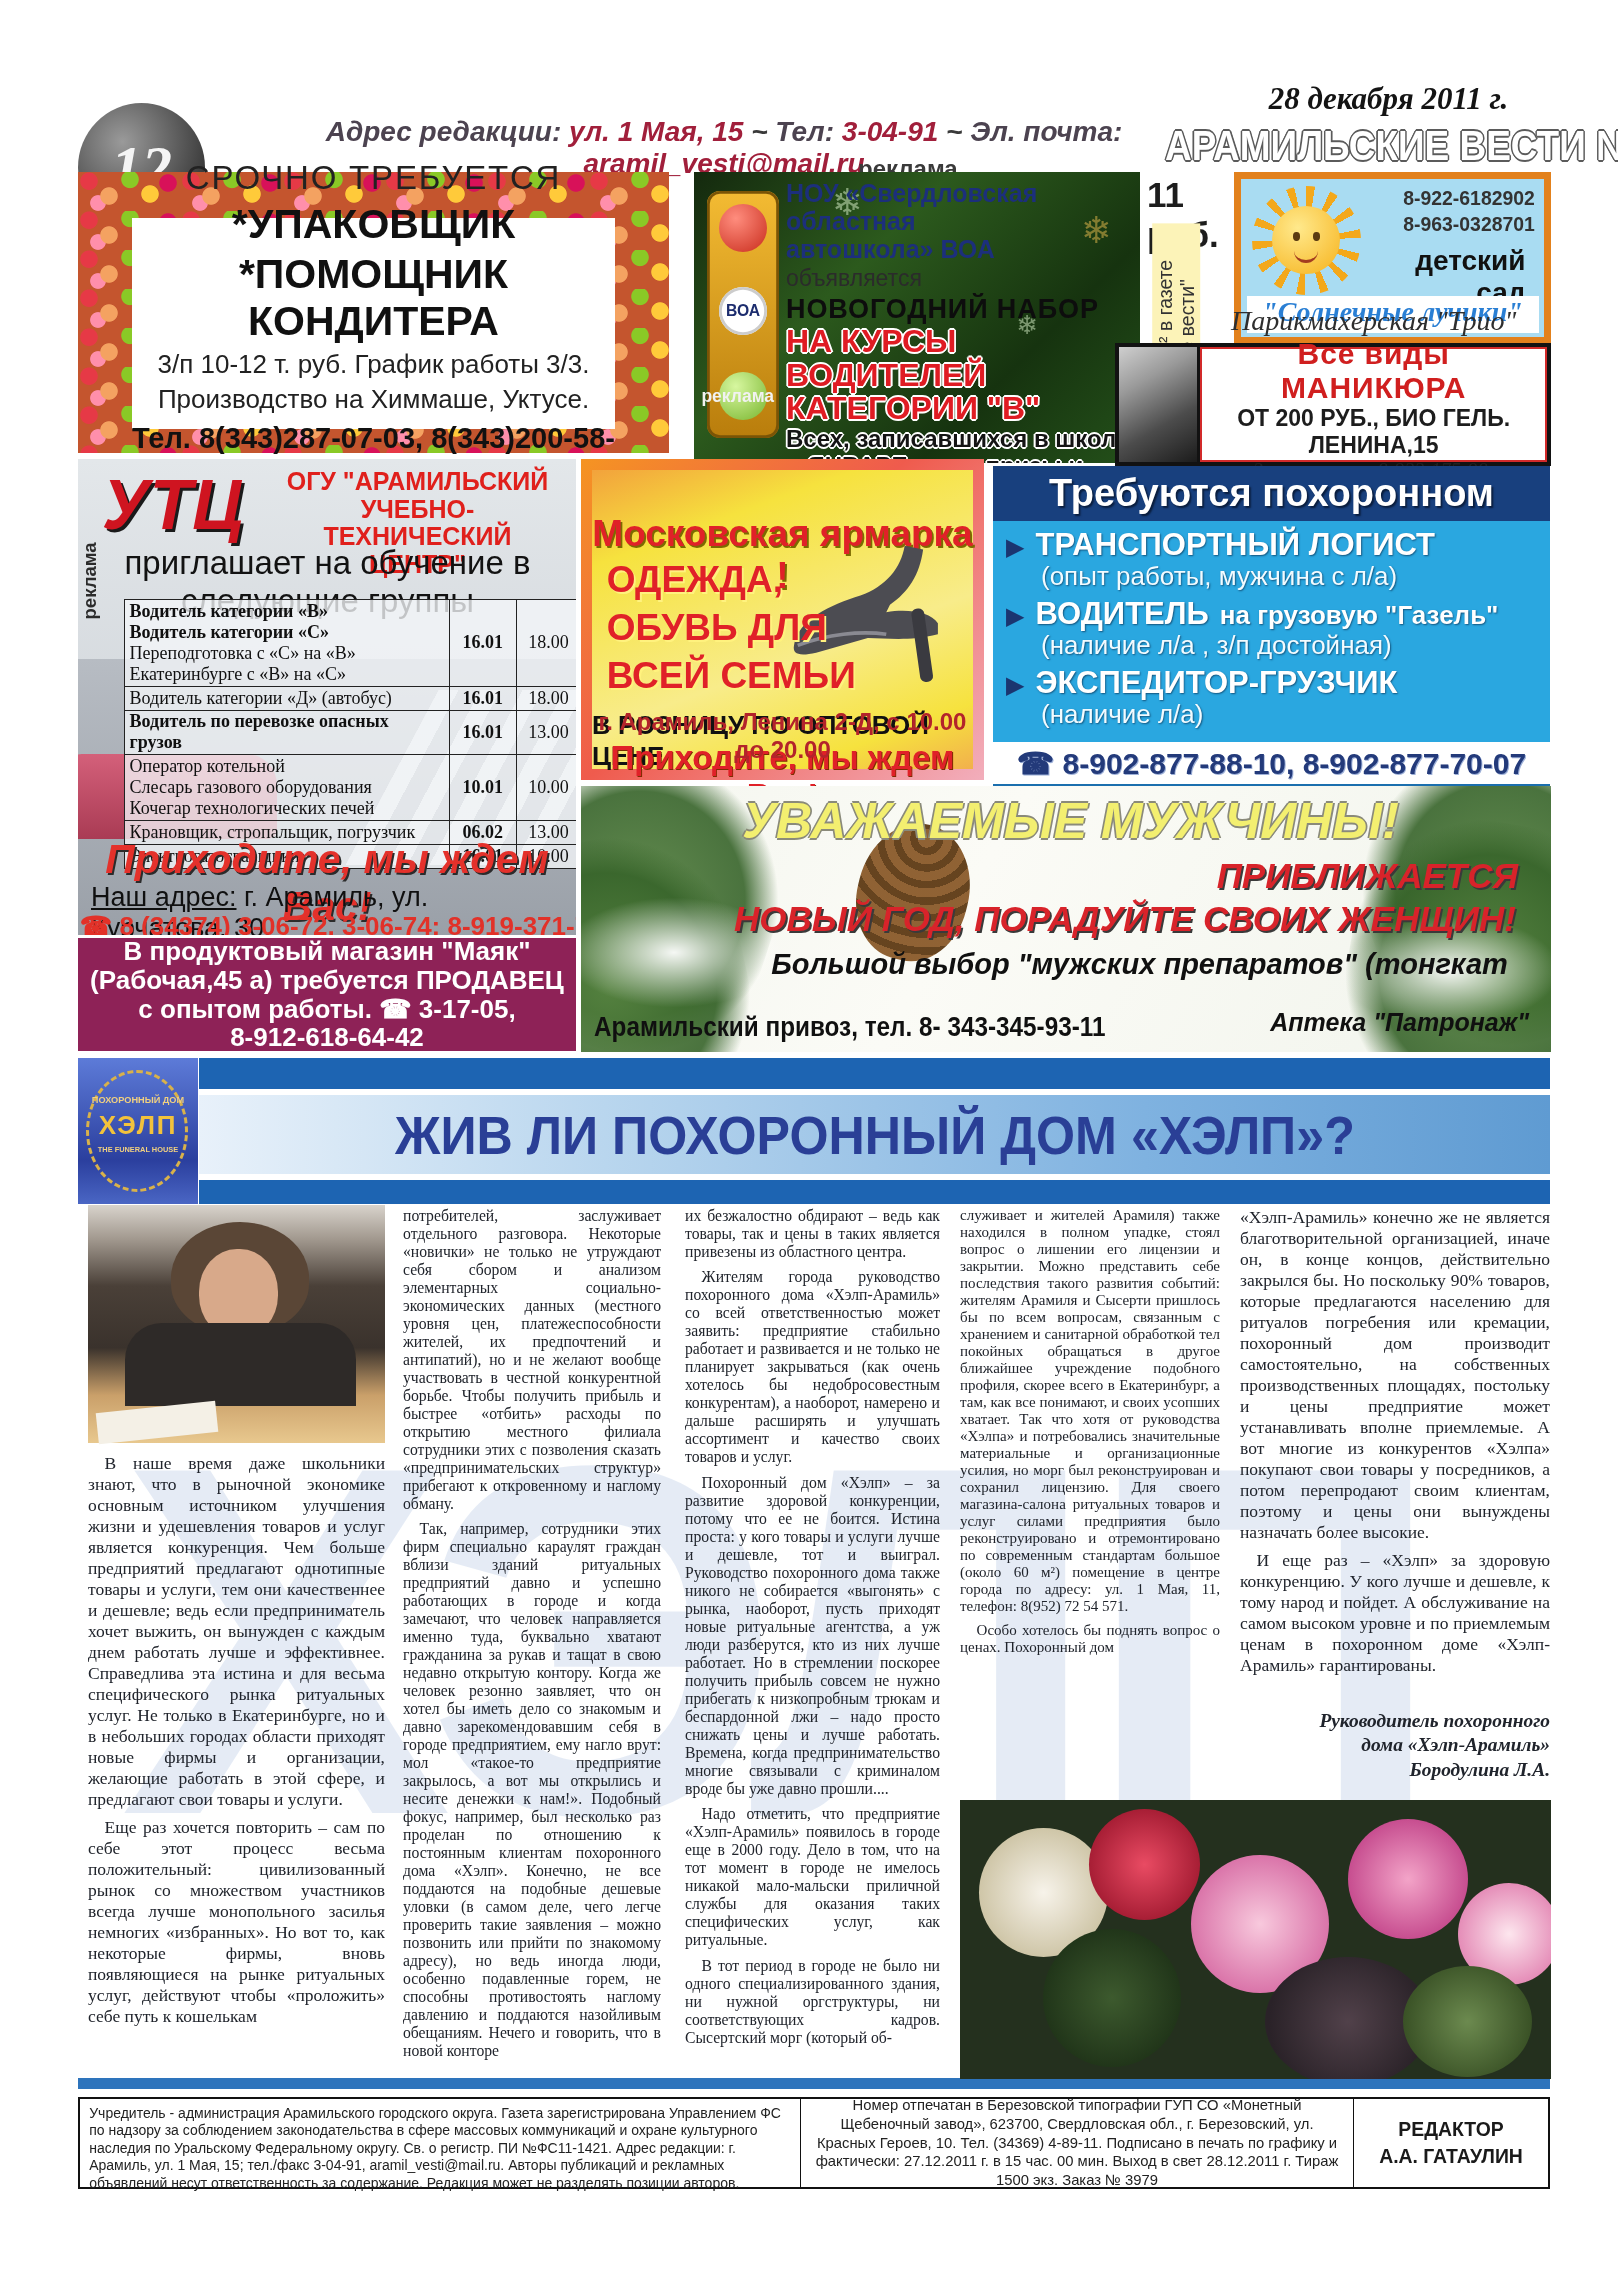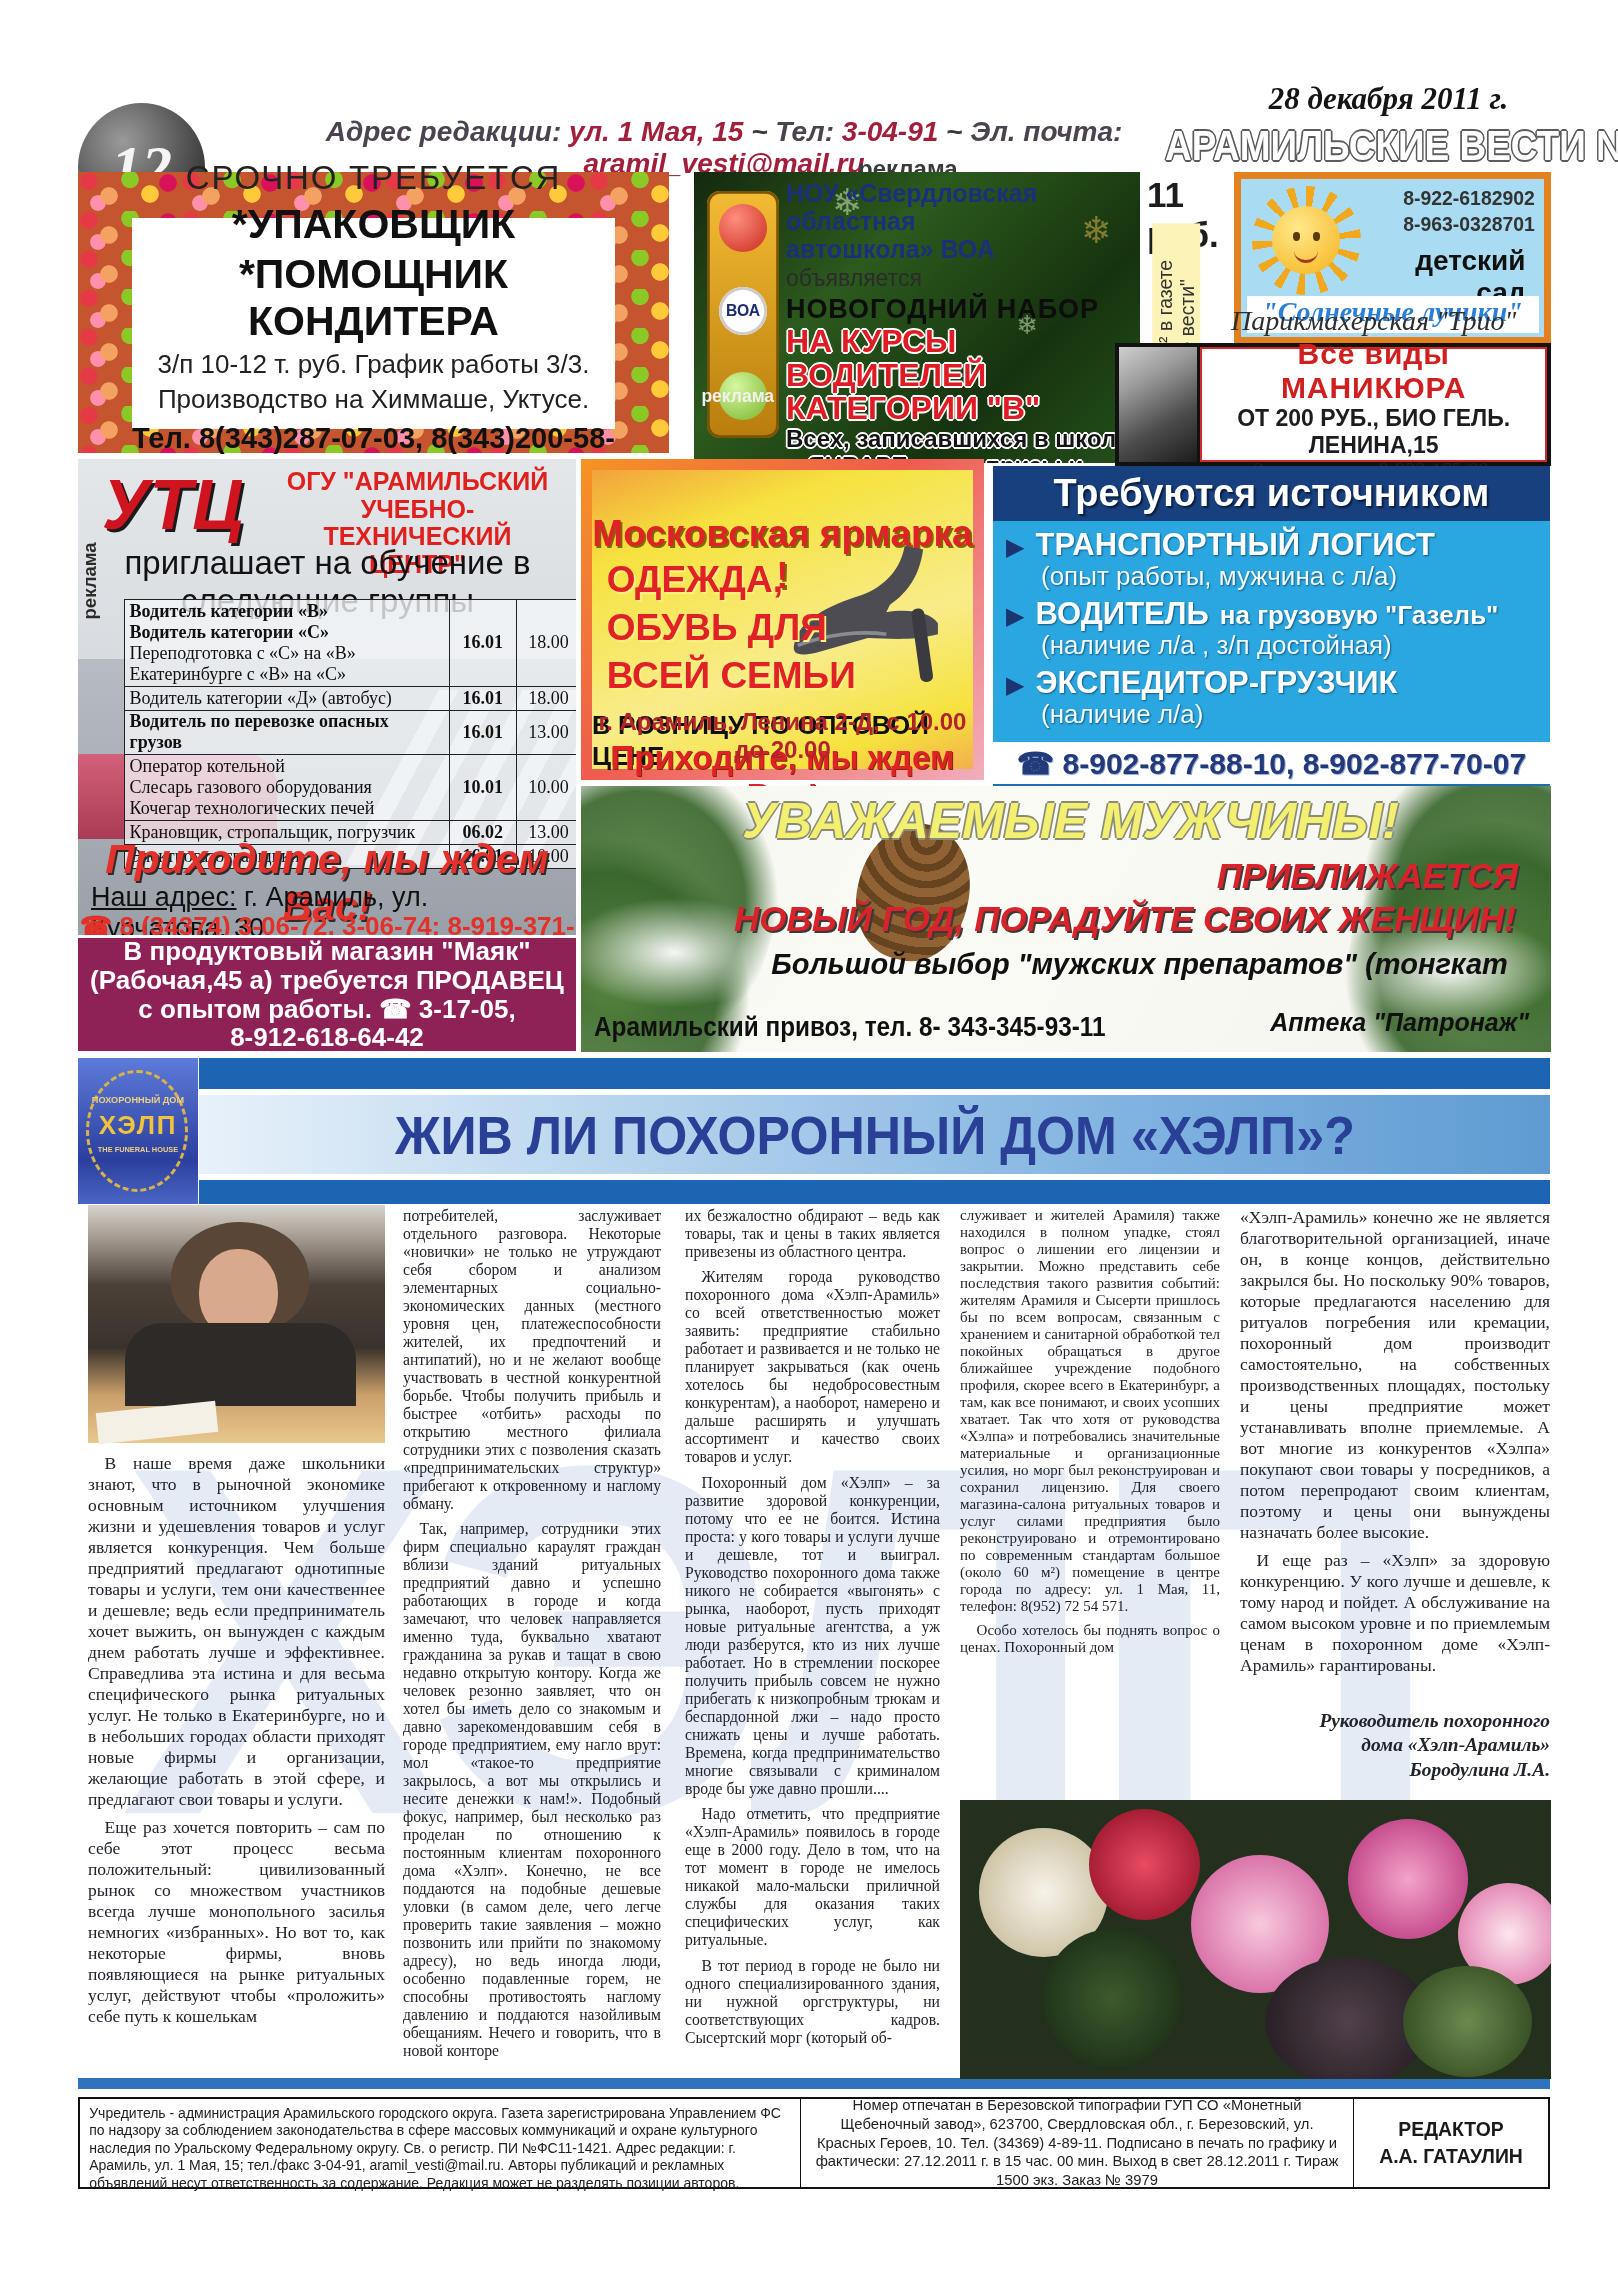--- a/index.html
+++ b/index.html
@@ -388,21 +388,21 @@
       <div class="fair-red" style="top:89px;">ОДЕЖДА,</div>
       <div class="fair-red" style="top:137px;">ОБУВЬ ДЛЯ</div>
       <div class="fair-red" style="top:185px;">ВСЕЙ СЕМЬИ</div>
       <div class="fair-l4">В РОЗНИЦУ ПО ОПТОВОЙ ЦЕНЕ</div>
       <div class="fair-l5">Приходите, мы ждем Вас!</div>
       <div class="fair-l6">г. Арамиль, Ленина 2-Д, с 10.00 до 20.00</div>
     </div>
   </div>
 
   <div class="abs ad-staff">
-    <div class="staff-head">Требуются источником</div>
+    <div class="staff-head">Требуются похоронном</div>
     <div class="staff-body">
       <div class="staff-item">
         <div class="staff-row">
             <span class="staff-arrow">▶</span>
           <span class="staff-label">ТРАНСПОРТНЫЙ ЛОГИСТ</span>
           </div>
         <div class="staff-sub">(опыт работы, мужчина с л/а)</div>
       </div>
       <div class="staff-item">
         <div class="staff-row">

